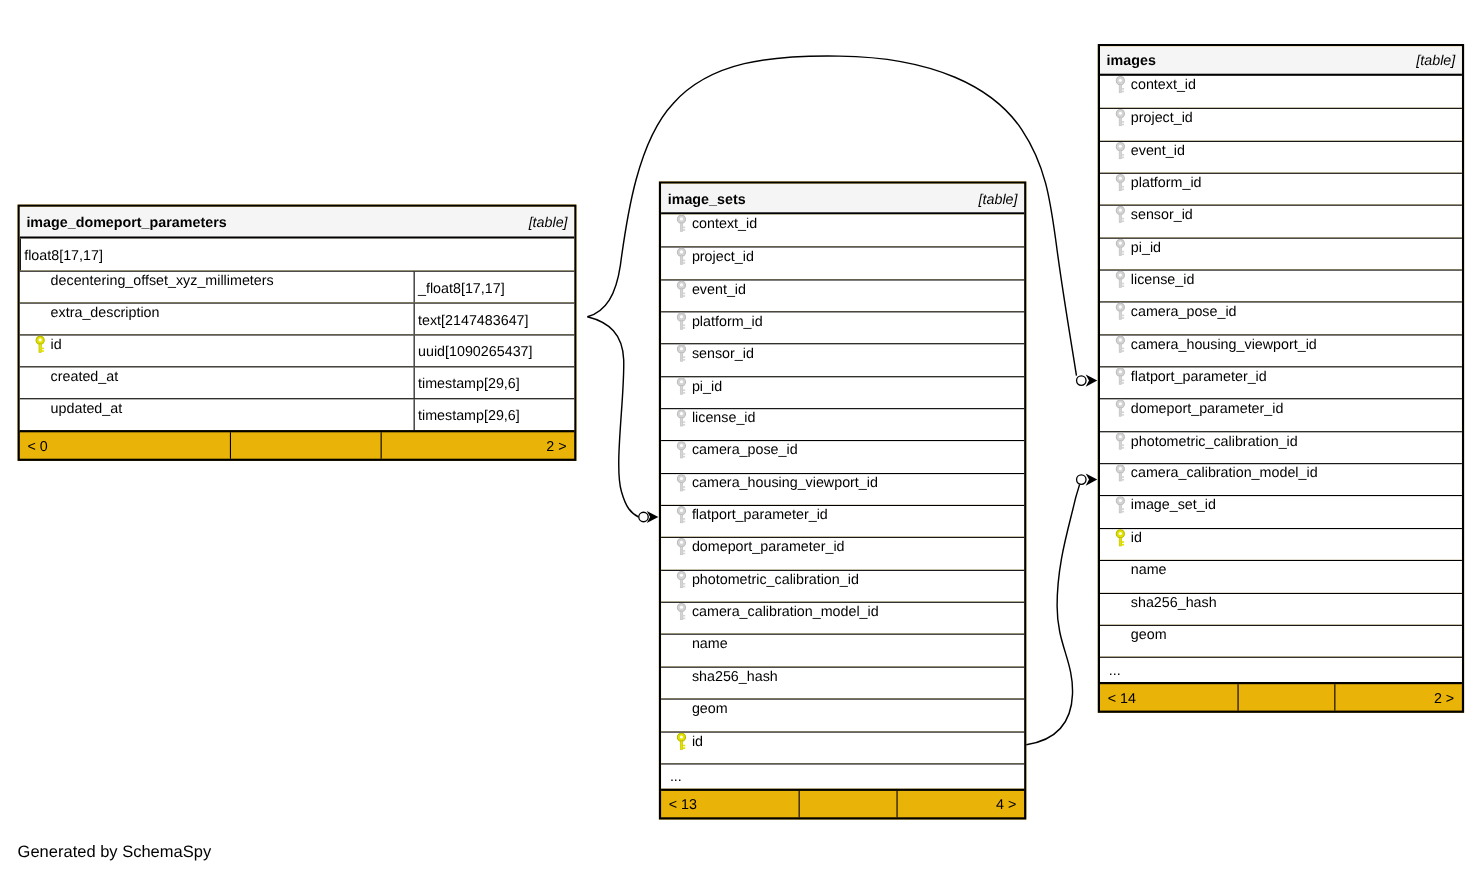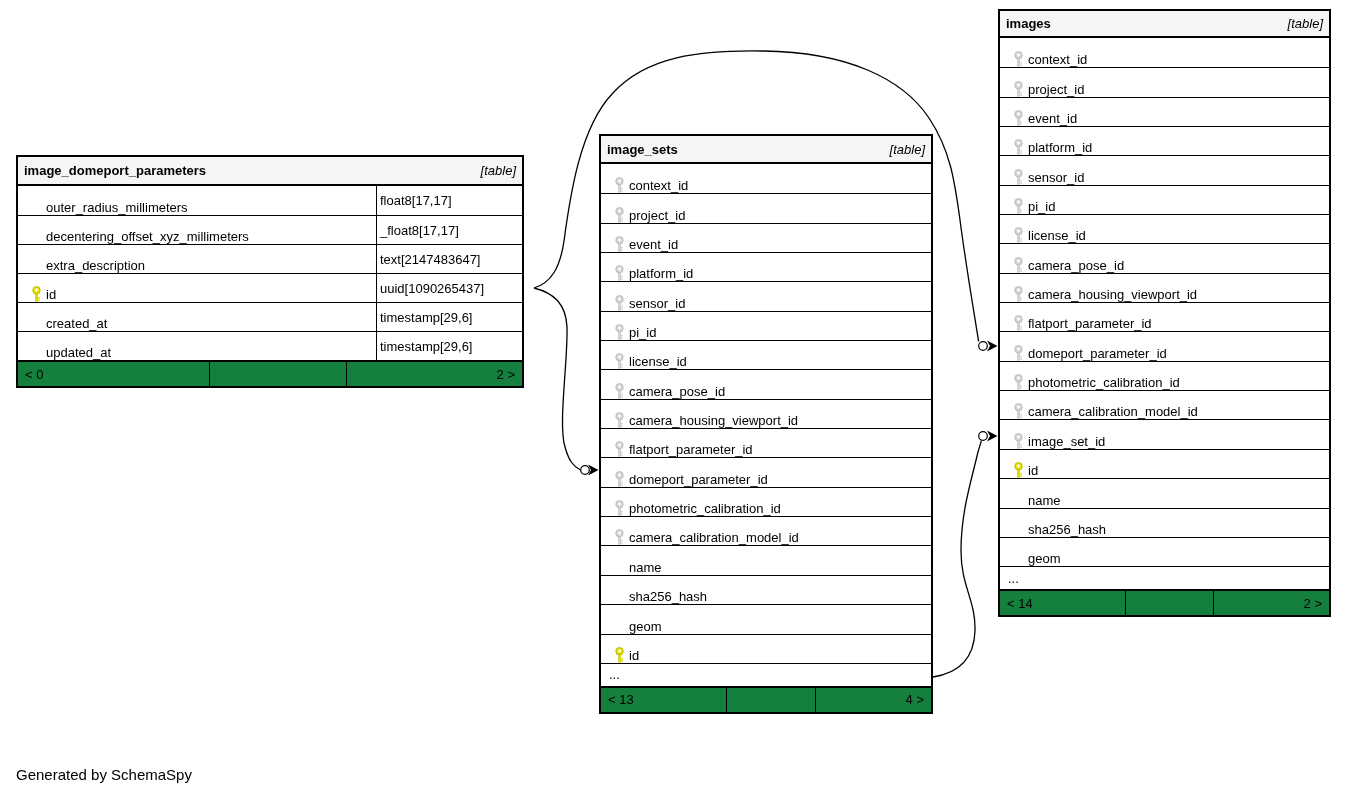--- a/index.html
+++ b/index.html
@@ -2,40 +2,40 @@
 <html><head>
 <meta charset="utf-8">
 <style>
   html,body{margin:0;padding:0;}
   body{
     width:1345px;height:796px;position:relative;background:#ffffff;
     font-family:"Liberation Sans","DejaVu Sans",sans-serif;font-size:13px;color:#000;
     overflow:hidden;
   }
   .db-table{
-    position:absolute;background:#15803d;border:2px solid #000;box-sizing:border-box;
-    display:flex;flex-direction:column;
+    position:absolute;background:#eab308;border:2px solid #000;box-sizing:border-box;
+    display:flex;flex-direction:column;margin-top:31px;
   }
   .db-header{
     height:var(--hh,28px);flex:0 0 var(--hh,28px);
     display:flex;justify-content:space-between;align-items:center;
     background:#f5f5f5;border-bottom:2px solid #000;padding:0 6px;box-sizing:border-box;
   }
   .db-header .title{font-weight:bold;}
   .db-header .tag{font-weight:normal;font-style:italic;}
   .rows{display:flex;flex-direction:column;}
   .row{
     height:var(--rh,29px);flex:0 0 var(--rh,29px);
     display:flex;align-items:stretch;box-sizing:border-box;background:#fff;
   }
   .row + .row{border-top:1px solid #000;}
   .row.ellipsis{
     height:23px;flex:0 0 23px;display:flex;align-items:center;padding-left:8px;
   }
-  .cell-name{flex:1;display:flex;align-items:flex-end;padding-left:8px;min-width:0;}
+  .cell-name{flex:1;display:flex;align-items:flex-start;padding-left:8px;min-width:0;}
   .key-slot{flex:0 0 20px;width:20px;display:inline-flex;align-items:center;justify-content:center;}
   .col-name{white-space:nowrap;}
   .cell-type{
     flex:0 0 146px;width:146px;border-left:1px solid #000;box-sizing:border-box;
     display:flex;align-items:center;padding:0 3px;white-space:nowrap;
   }
   .db-footer{
     height:26px;flex:0 0 26px;border-top:2px solid #000;display:flex;align-items:stretch;box-sizing:border-box;
   }
   .fcell{display:flex;align-items:center;box-sizing:border-box;}
@@ -73,24 +73,20 @@
   </g>
 </svg>
 
 <div class="db-table" style="left:16px;top:155px;width:508px;--hh:29px;--rh:29px">
   <div class="db-header">
     <span class="title">image_domeport_parameters</span>
     <span class="tag">[table]</span>
   </div>
   <div class="rows">
       <div class="row">
-        <span class="cell-name">
-          <span class="key-slot"></span>
-          <span class="col-name">outer_radius_millimeters</span>
-        </span>
         <span class="cell-type">float8[17,17]</span>
       </div>
       <div class="row">
         <span class="cell-name">
           <span class="key-slot"></span>
           <span class="col-name">decentering_offset_xyz_millimeters</span>
         </span>
         <span class="cell-type">_float8[17,17]</span>
       </div>
       <div class="row">

